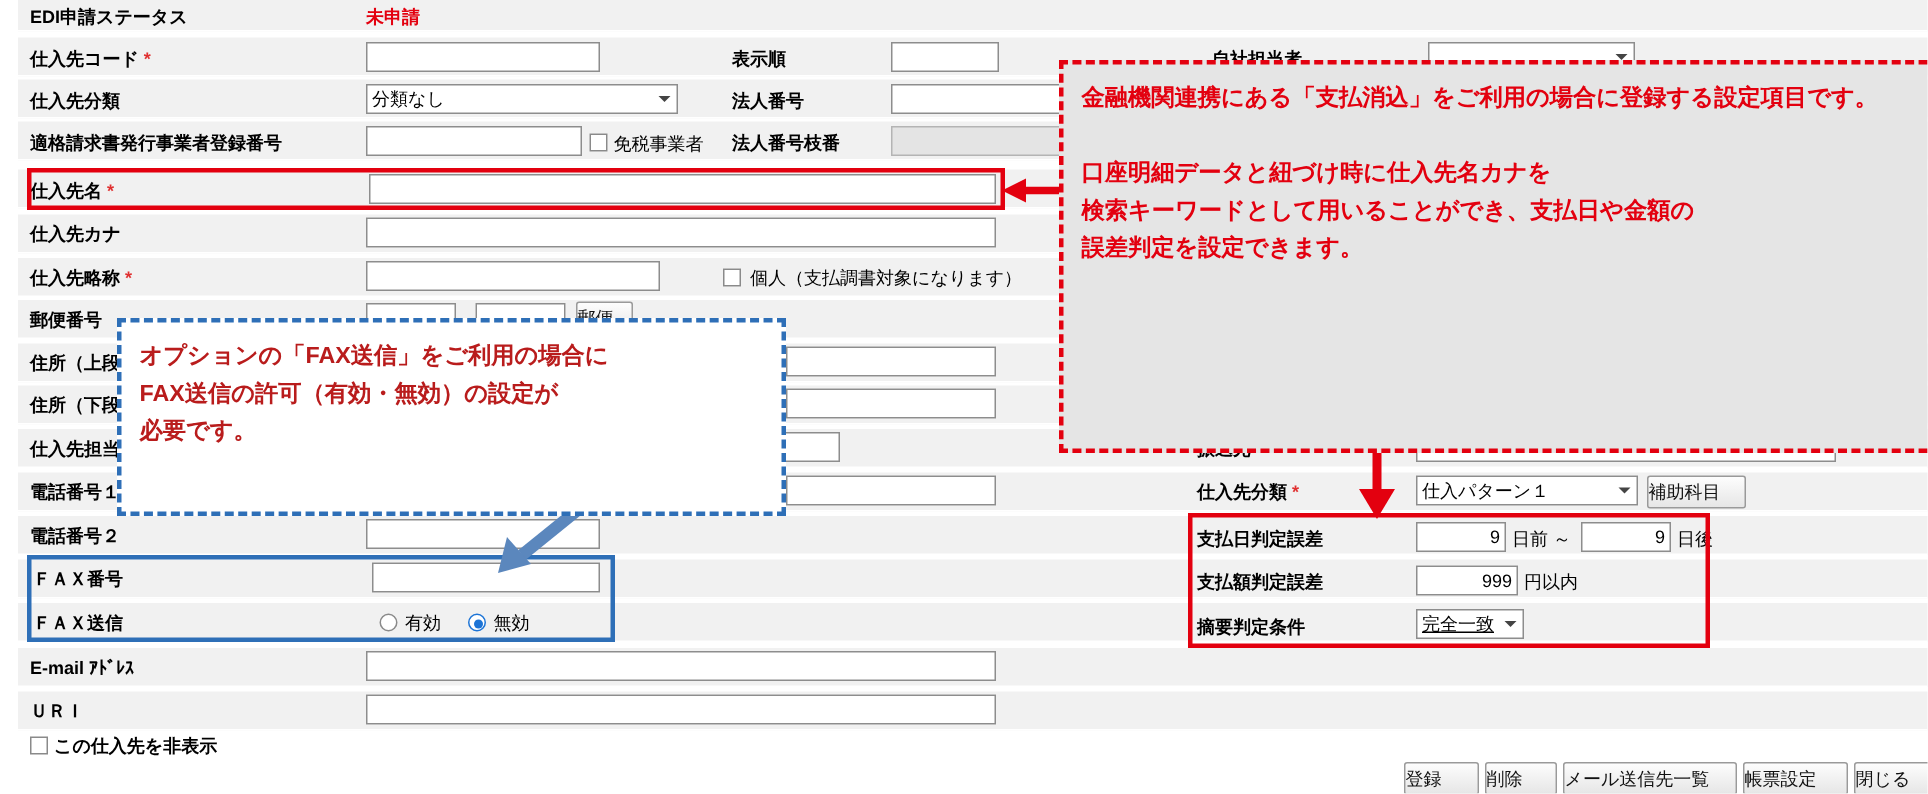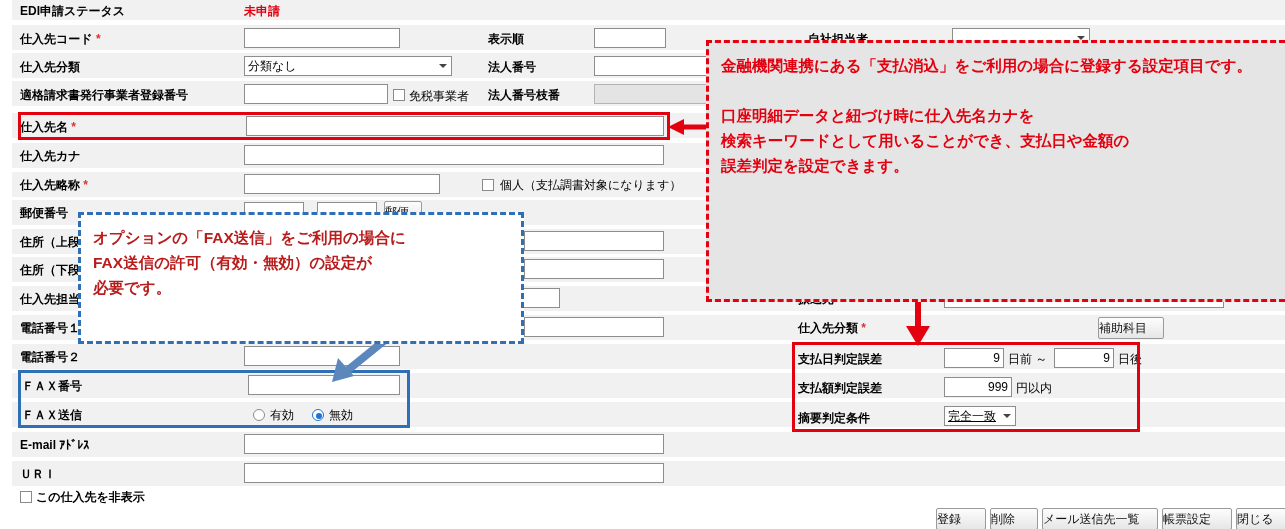--- a/index.html
+++ b/index.html
@@ -237,20 +237,24 @@
   <div class="sel" style="left:940px;top:28px;width:138px;">
     <span class="arrow"></span>
   </div>
 
   <div class="lbl bold" style="left:786px;top:292px;">振込元</div>
   <div class="sel" style="left:932px;top:288px;width:280px;">
     <span class="arrow"></span>
   </div>
 
   <div class="lbl bold" style="left:786px;top:321px;"><span>仕入先分類</span> <span class="req">*</span></div>
+  <div class="sel" style="left:932px;top:317px;width:148px;">
+    <span>仕入パターン１</span>
+    <span class="arrow"></span>
+  </div>
   <div class="btn" style="left:1086px;top:317px;width:66px;">補助科目</div>
 
   <div class="lbl bold" style="left:786px;top:352px;">支払日判定誤差</div>
   <input class="inp right" style="left: 932px; top: 348px; width: 60px;" value="9">
   <div class="lbl" style="left:996px;top:352px;">日前 ～</div>
   <input class="inp right" style="left: 1042px; top: 348px; width: 60px;" value="9">
   <div class="lbl" style="left:1106px;top:352px;">日後</div>
 
   <div class="lbl bold" style="left:786px;top:381px;">支払額判定誤差</div>
   <input class="inp right" style="left: 932px; top: 377px; width: 68px;" value="999">

